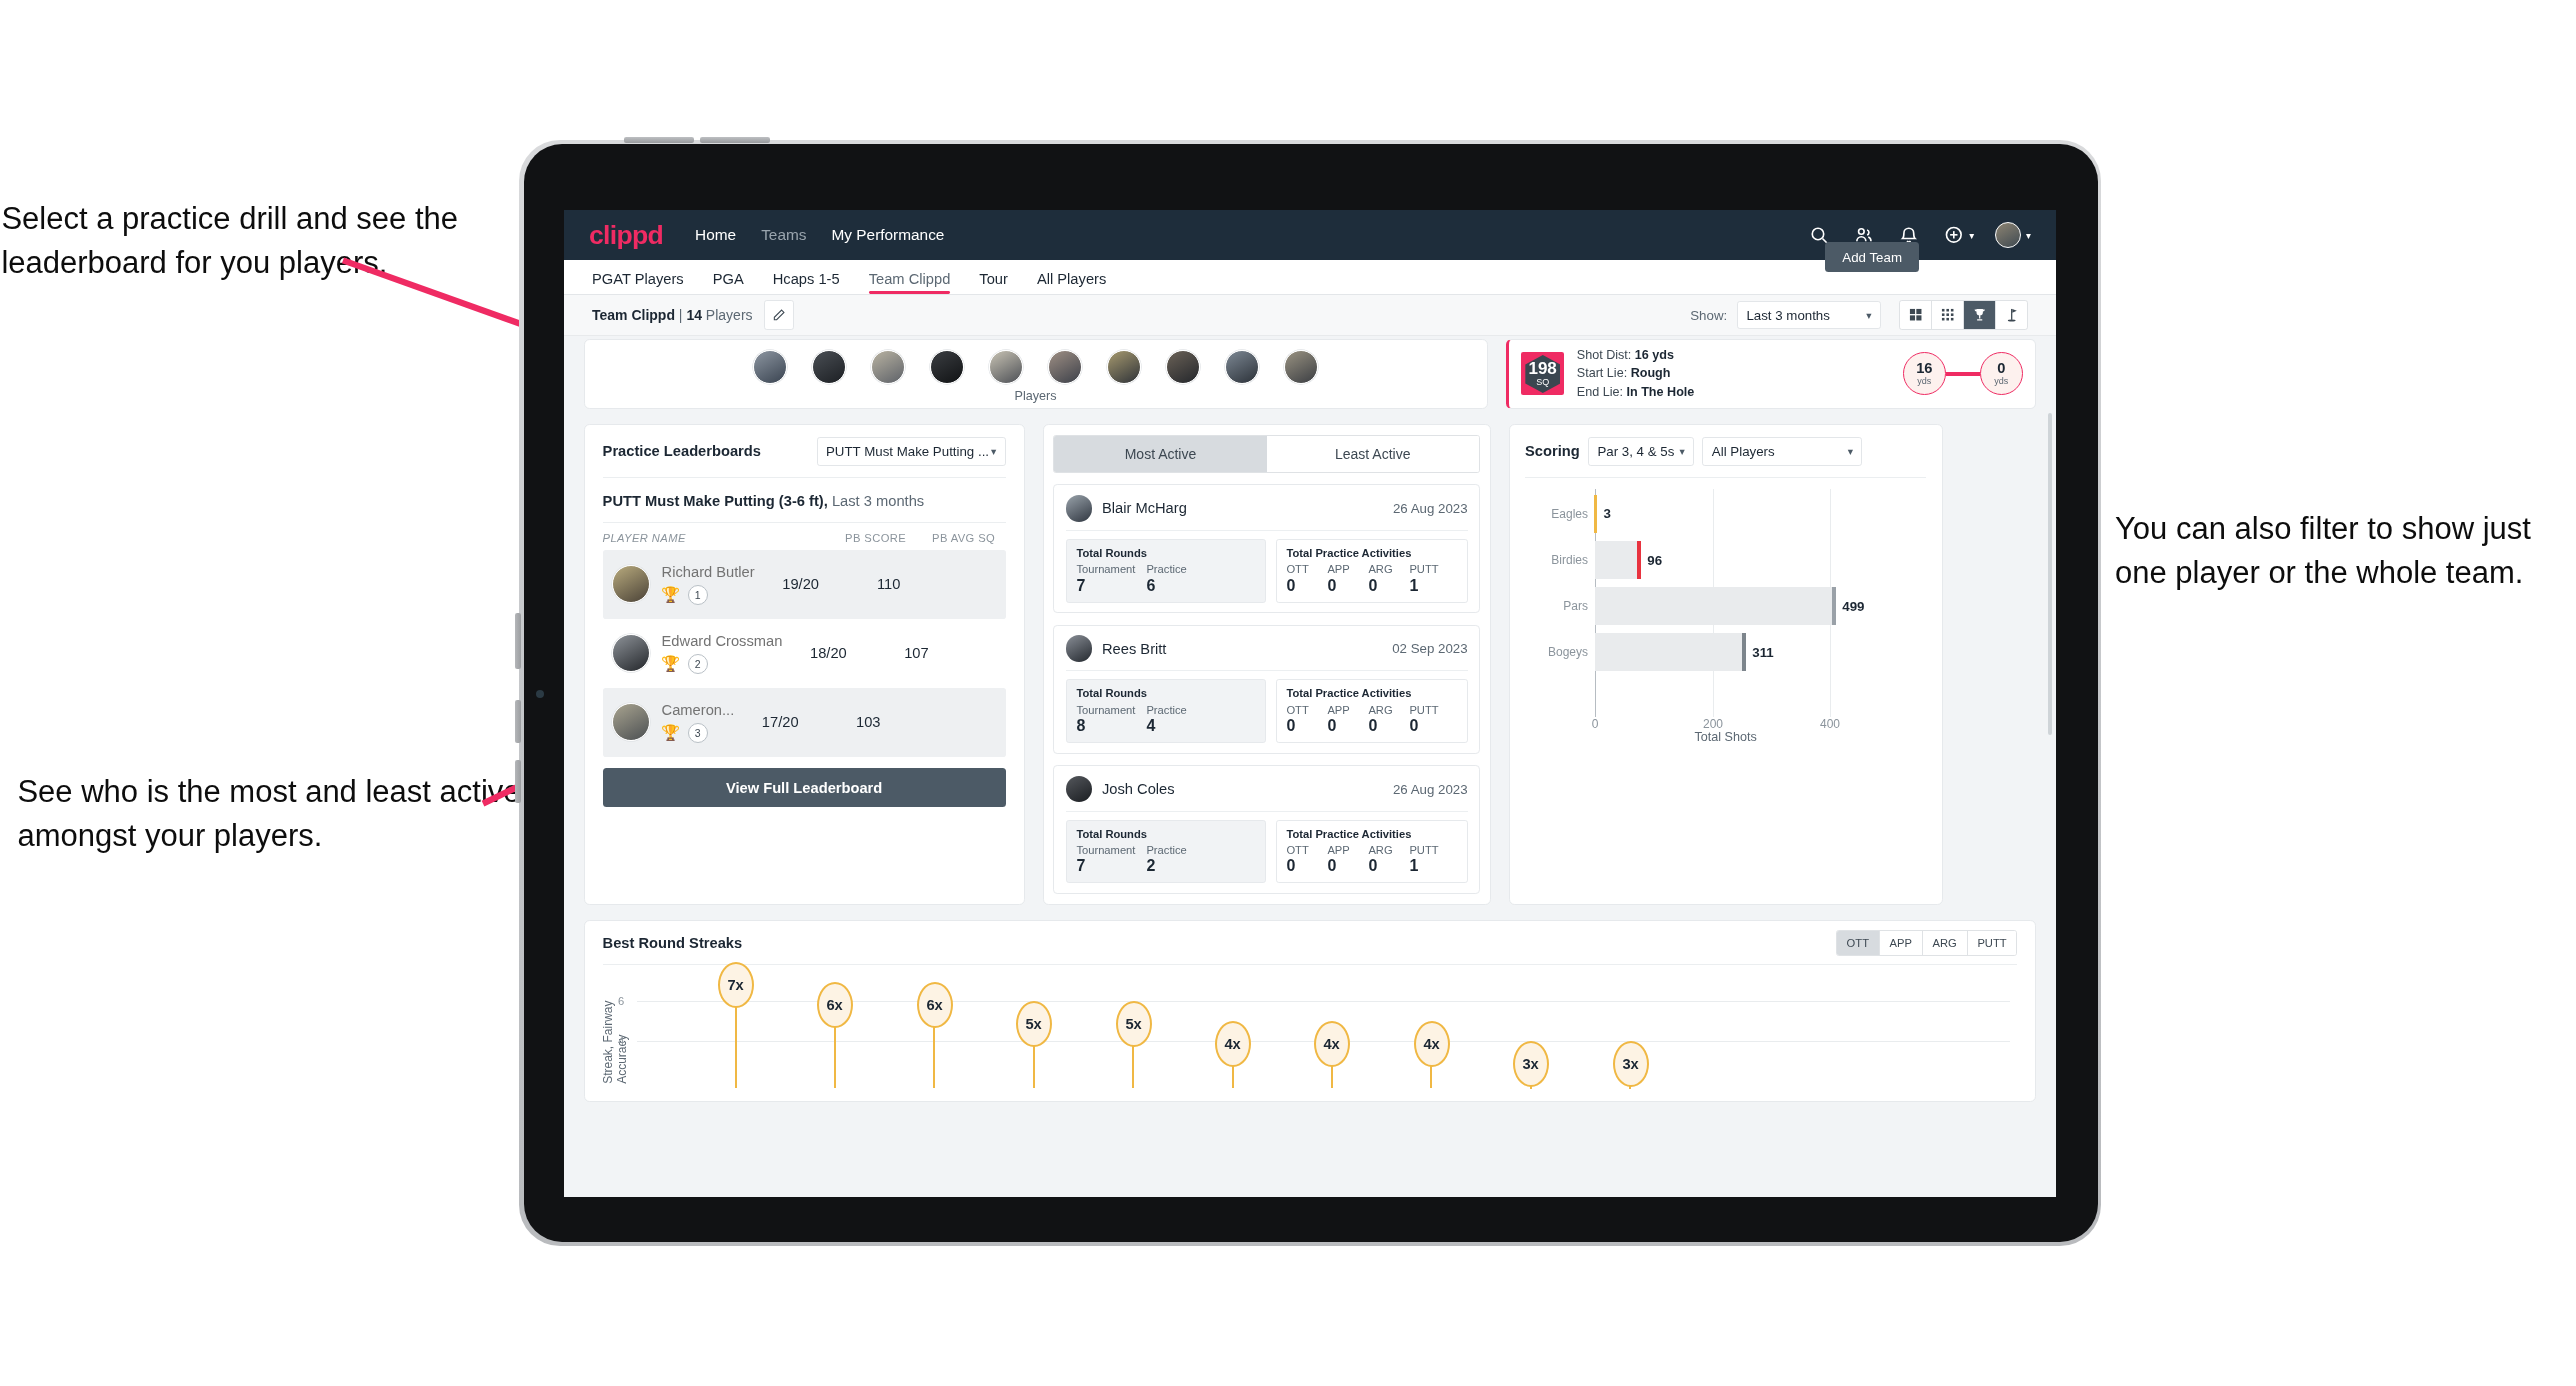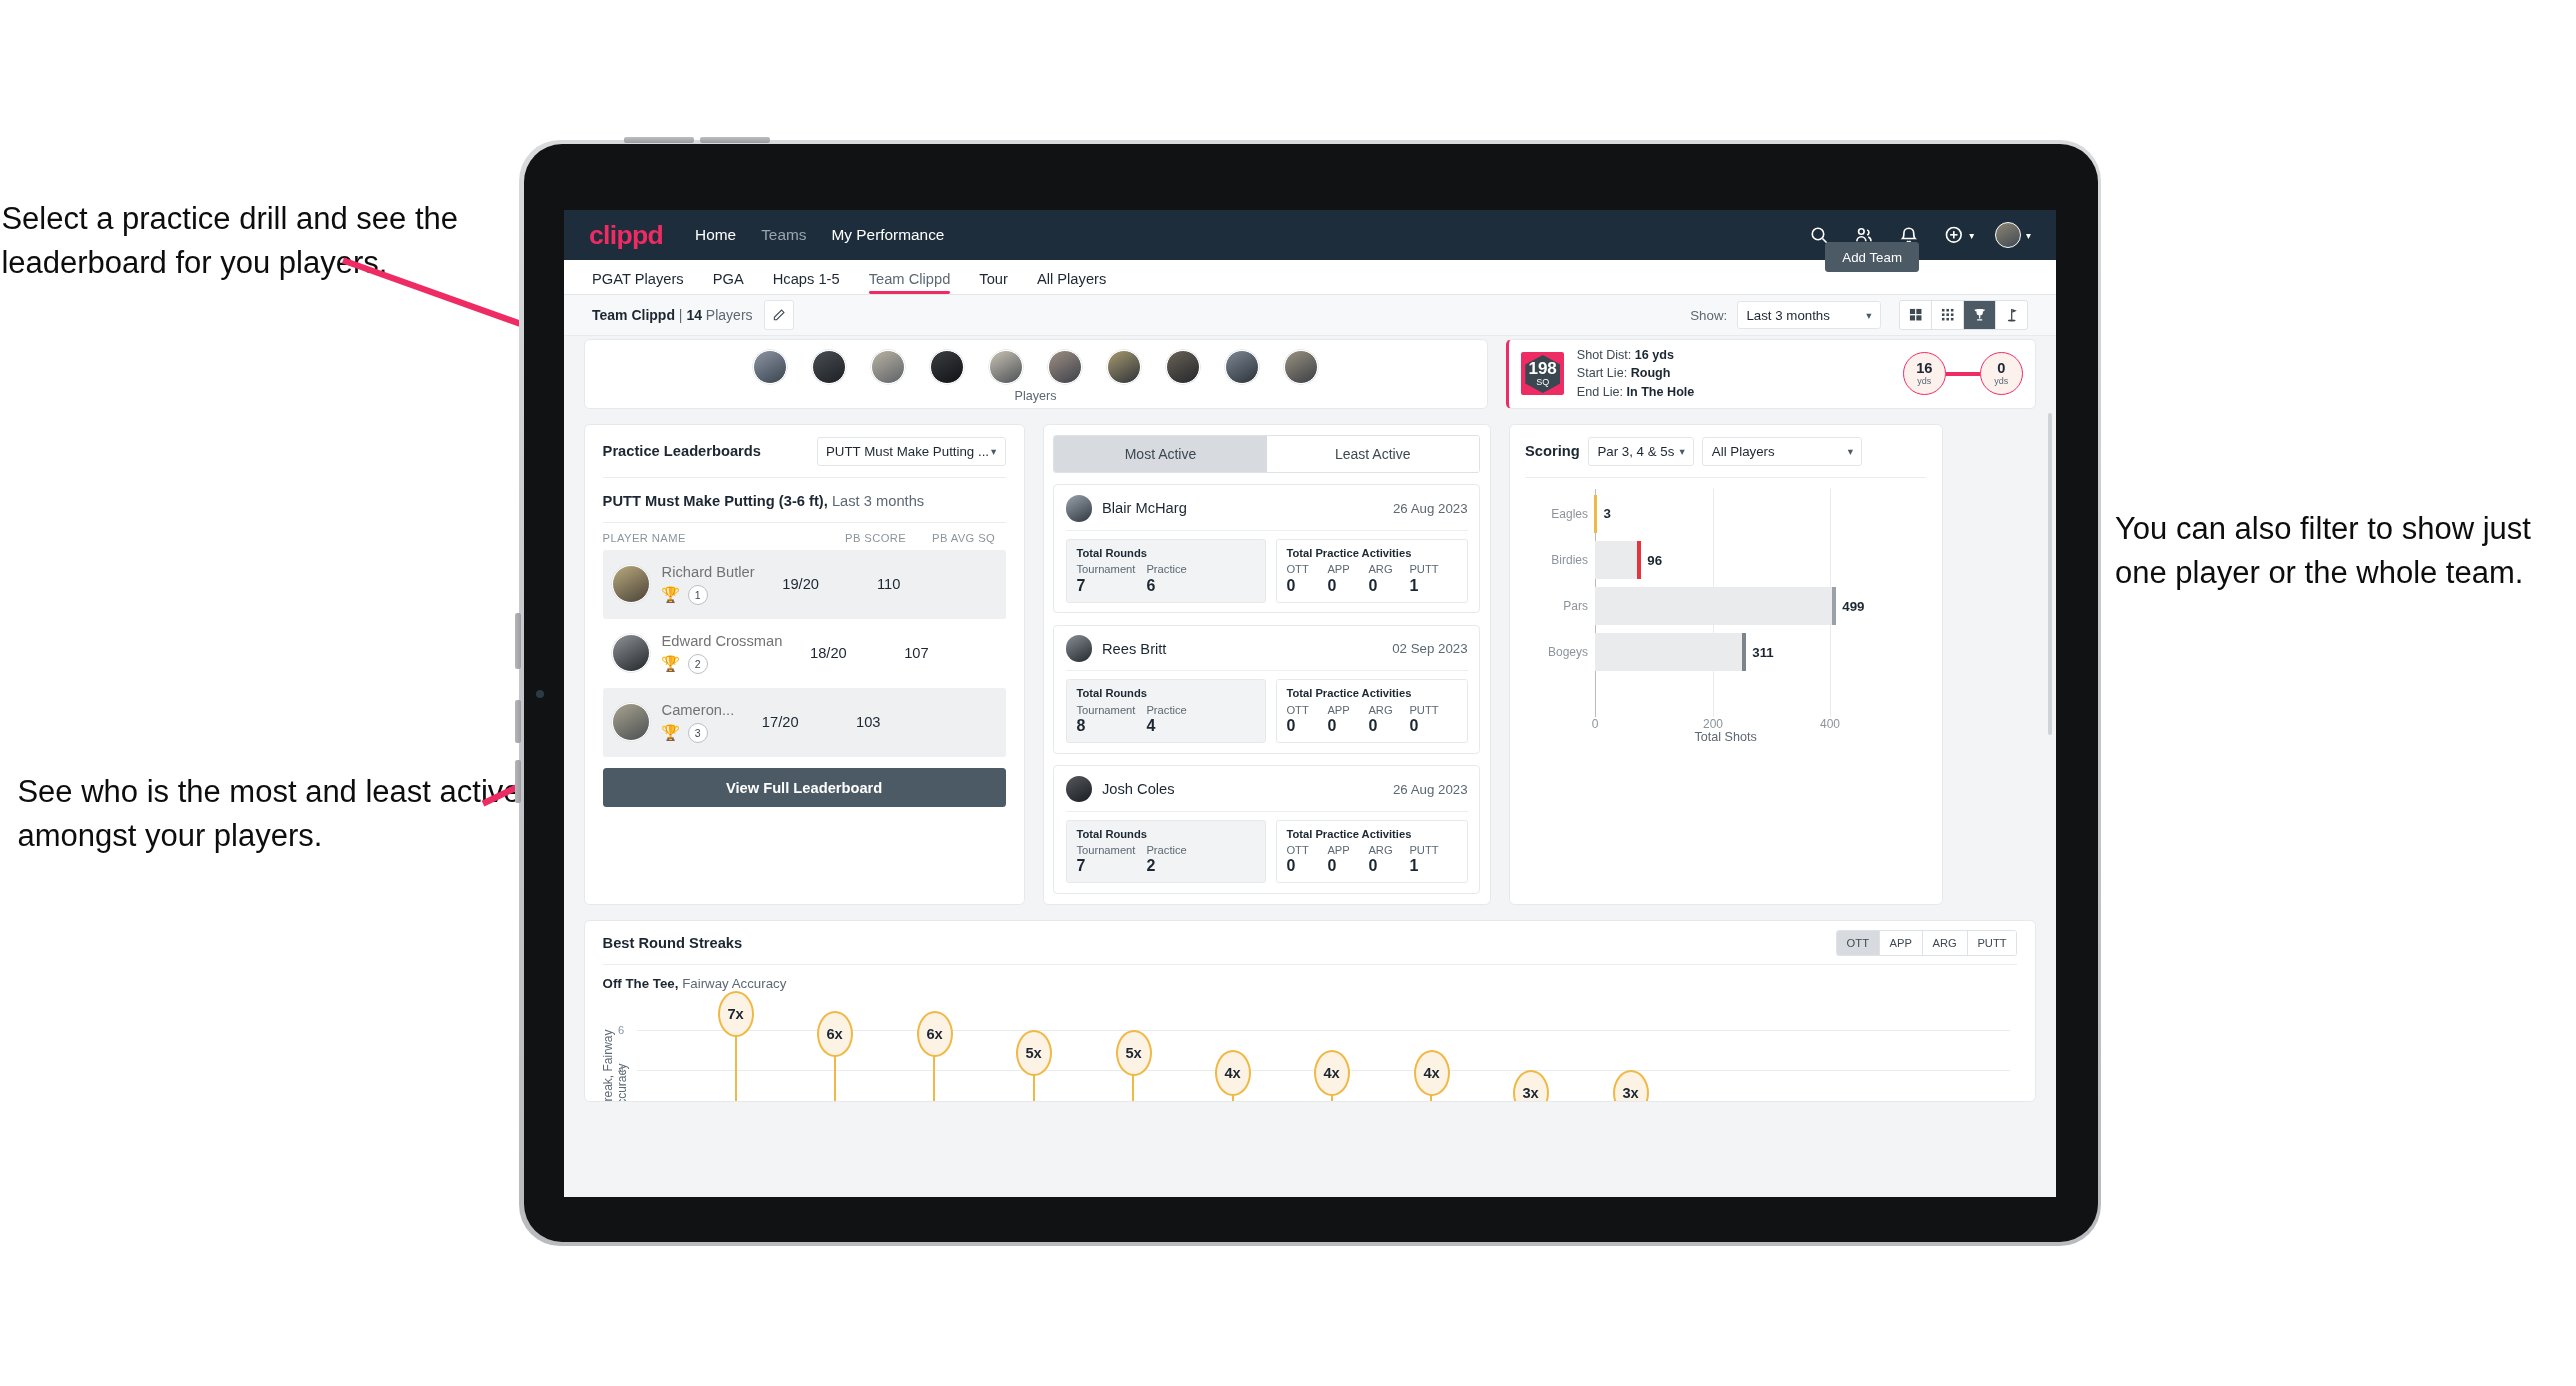--- a/index.html
+++ b/index.html
@@ -94,21 +94,21 @@
   
   #lbcard{width:441px;padding:0 18px 17px;box-sizing:border-box;}
   .cardhead{display:flex;align-items:center;height:52px;}
   .cardtitle{font-size:14.7px;font-weight:700;color:#1c2733;}
   #lbselect{margin-left:auto;width:189px;height:29px;border:0.7px solid #e3e6e9;border-radius:2.8px;display:flex;align-items:center;padding:0 8.4px;box-sizing:border-box;font-size:13.3px;color:#1c2733;background:#fff;}
   #lbselect .sc{margin-left:auto;color:#4c5a66;font-size:10.5px;}
   .divline{height:0.7px;background:#ebeef0;}
   #lbsub{font-size:14.7px;color:#5c6873;padding:15.4px 0 12.6px;}
   #lbsub b{color:#1c2733;font-weight:700;}
   #lbhead{display:flex;font-size:11.2px;color:#8b949c;letter-spacing:0.4px;padding-bottom:5.6px;}
-  .c-name{flex:1;}
+  .c-name{flex:1;font-style:italic;}
   .c-score{width:92px;text-align:center;}
   .c-avg{width:84px;text-align:center;}
   .lbrow{display:flex;align-items:center;height:69px;padding:0 9.8px;box-sizing:border-box;border-radius:2.8px;}
   .lbrow.alt{background:#eef0f2;}
   .rowav{width:36px;height:36px;border-radius:50%;border:1.4px solid #fff;box-shadow:0 0 0 0.7px #dfe2e5;flex:none;}
   .rowname{margin-left:11.2px;}
   .rowname .nm{font-size:14.7px;color:#737373;}
   .trophyline{display:flex;align-items:center;margin-top:4.2px;}
   .trophy{font-size:15.4px;line-height:1;}
   .rankbadge{width:18px;height:18px;border-radius:50%;border:0.7px solid #b9c0c6;display:flex;align-items:center;justify-content:center;font-size:10.5px;color:#3d4852;margin-left:7px;background:#fff;}
@@ -635,24 +635,20 @@
       <div id="streakhead">
         <div class="cardtitle">Best Round Streaks</div>
         <div id="streaktoggle">
           <div class="stg on">OTT</div>
           <div class="stg">APP</div>
           <div class="stg">ARG</div>
           <div class="stg">PUTT</div>
         </div>
       </div>
       <div class="divline"></div>
-      <div id="streaksub">
-        <b>Off The Tee,</b>
-        <span>Fairway Accuracy</span>
-      </div>
 
       <div id="streakplot">
         <div id="ylabel-streak">Streak, Fairway Accuracy</div>
         <div class="hgrid" style="top:36px"></div>
         <div class="hglab" style="top:36px">6</div>
         <div class="hgrid" style="top:76px"></div>
         <div class="hglab" style="top:76px">4</div>
 
         <div class="stem" style="left:132px;top:18px;height:105px"></div>
         <div class="pill" style="left:133px;top:-2.8px">7x</div>

